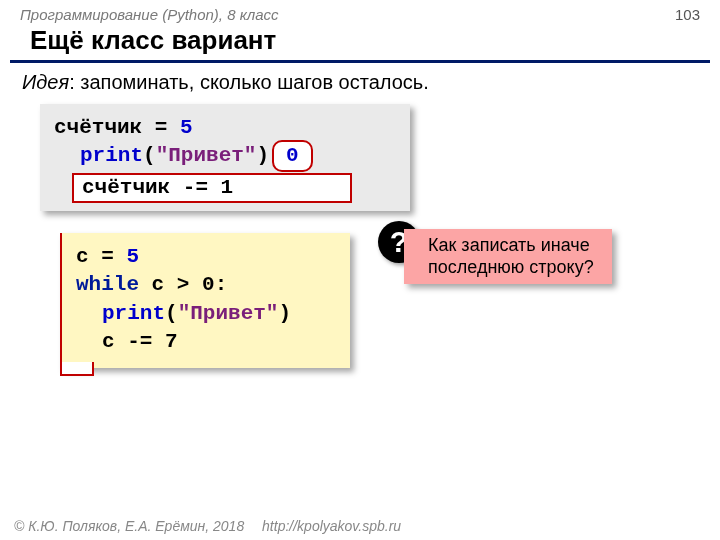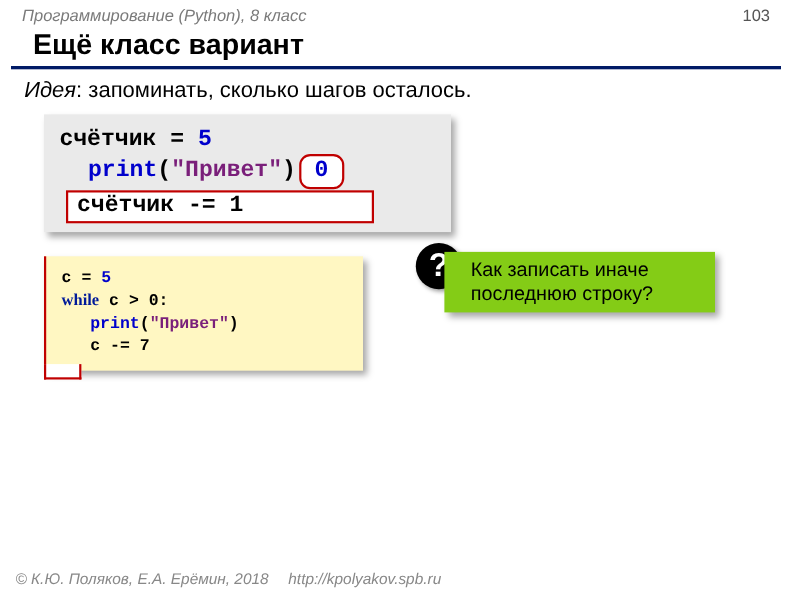--- a/index.html
+++ b/index.html
@@ -58,68 +58,68 @@
     border: 2px solid #c00000;
     border-radius: 10px;
     padding: 0 12px;
     color: #0000cc;
     font-family: "Courier New", monospace;
     font-size: 21px;
     font-weight: bold;
   }
   .callout-line {
     position: absolute;
-    left: 20px;
+    left: 32px;
     bottom: 8px;
     width: 280px;
     height: 30px;
     border: 2px solid #c00000;
     background: #fff;
     padding: 0 8px;
     font-family: "Courier New", monospace;
     font-size: 21px;
     font-weight: bold;
     display: flex;
     align-items: center;
   }
   .row2 {
     position: relative;
     margin-top: 22px;
   }
   .code-yellow {
-    margin-left: 40px;
+    margin-left: 60px;
     width: 290px;
     background: #fff7c2;
     box-shadow: 4px 4px 6px rgba(0,0,0,0.35);
     padding: 10px 14px 12px 14px;
     font-family: "Courier New", monospace;
-    font-size: 15px;
+    font-size: 21px;
     font-weight: bold;
     line-height: 1.35;
     border-left: 2px solid #c00000;
     position: relative;
   }
   .code-yellow .ind { padding-left: 26px; display: block; }
-  .kw-while { color: #001a99; font-family: Liberation Serif, serif; }
+  .kw-while { color: #001a99; }
   .red-tab {
     position: absolute;
     left: -2px;
     bottom: -8px;
     width: 34px;
     height: 14px;
     border: 2px solid #c00000;
     border-top: none;
     background: #fff;
   }
   .qbox {
     position: absolute;
     left: 404px;
     top: -4px;
-    width: 246px;
-    background: #84cc16;
+    width: 208px;
+    background: #fca5a5;
     box-shadow: 4px 4px 6px rgba(0,0,0,0.35);
     padding: 6px 10px 6px 24px;
     font-size: 18px;
     line-height: 1.2;
   }
   .qmark {
     position: absolute;
     left: 378px;
     top: -12px;
     width: 42px;

